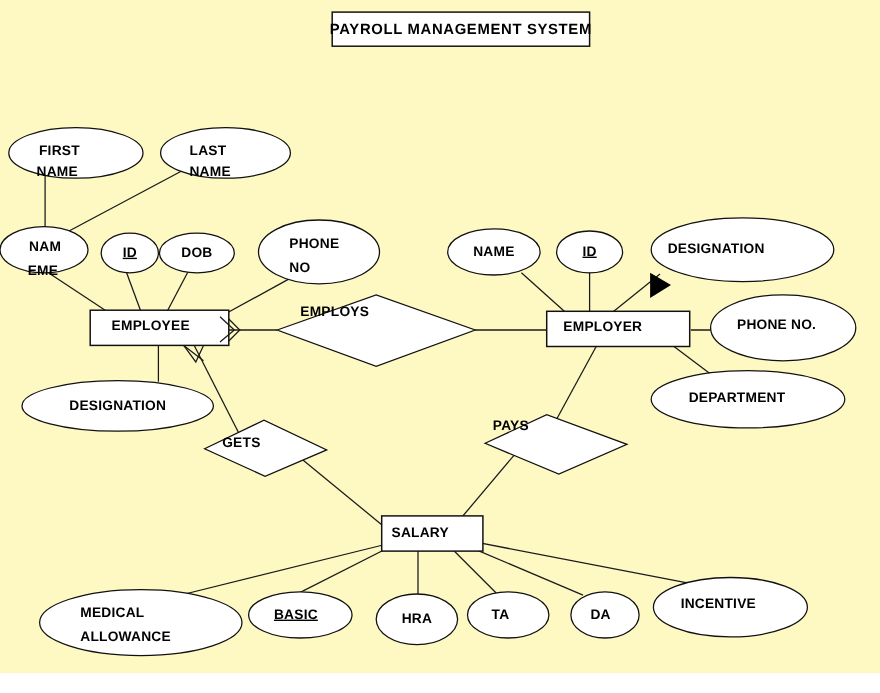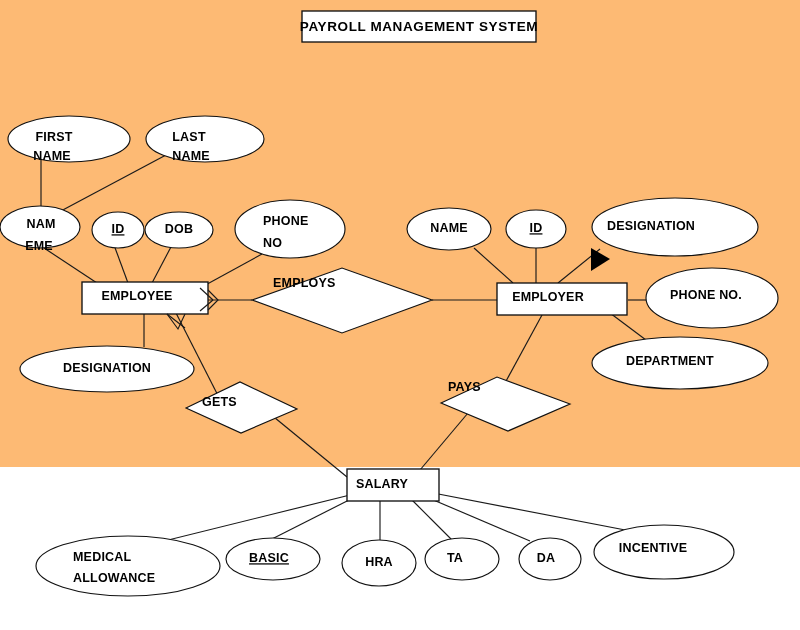--- a/index.html
+++ b/index.html
@@ -10,22 +10,22 @@
   }
   body {
     font-family: "Liberation Sans", sans-serif;
     width: 800px;
     height: 630px;
     overflow: hidden;
   }
   #diagram-root {
     position: relative;
     width: 800px;
-    height: 467px;
-    background: #fdba74;
+    height: 612px;
+    background: #fef9c3;
   }
   svg.er-canvas {
     position: absolute;
     left: 0;
     top: 0;
     width: 800px;
     height: 630px;
   }
   .er-line {
     stroke: #1a1a1a;

